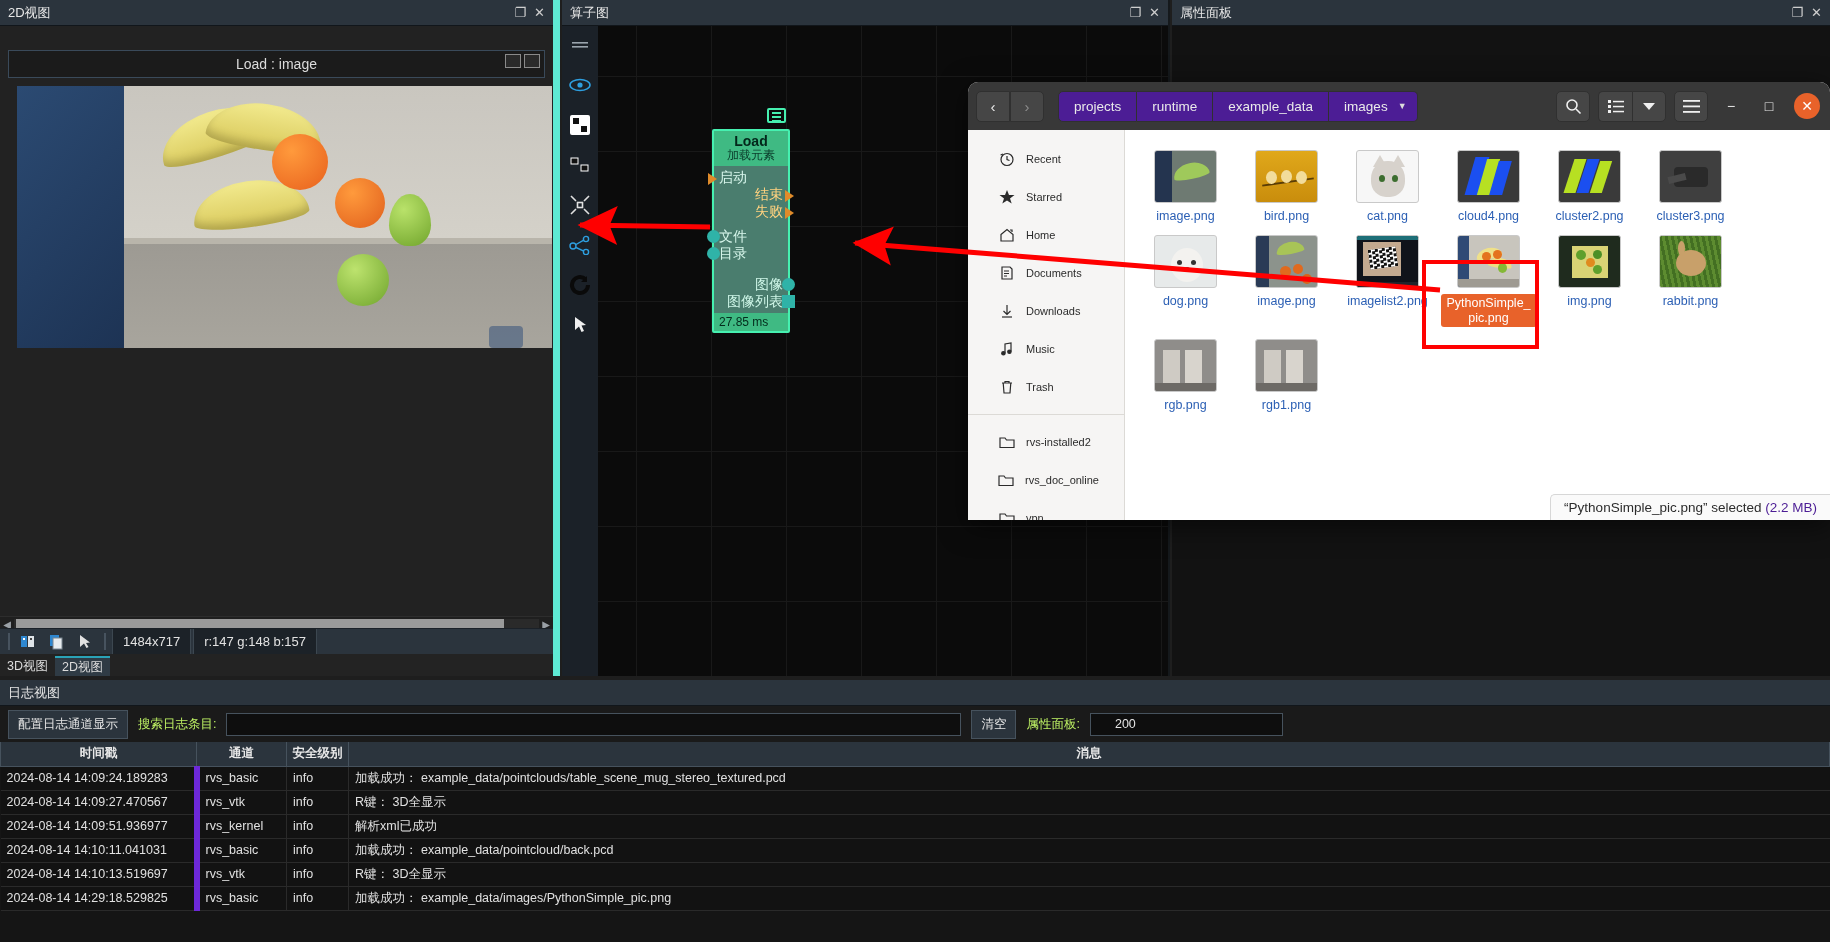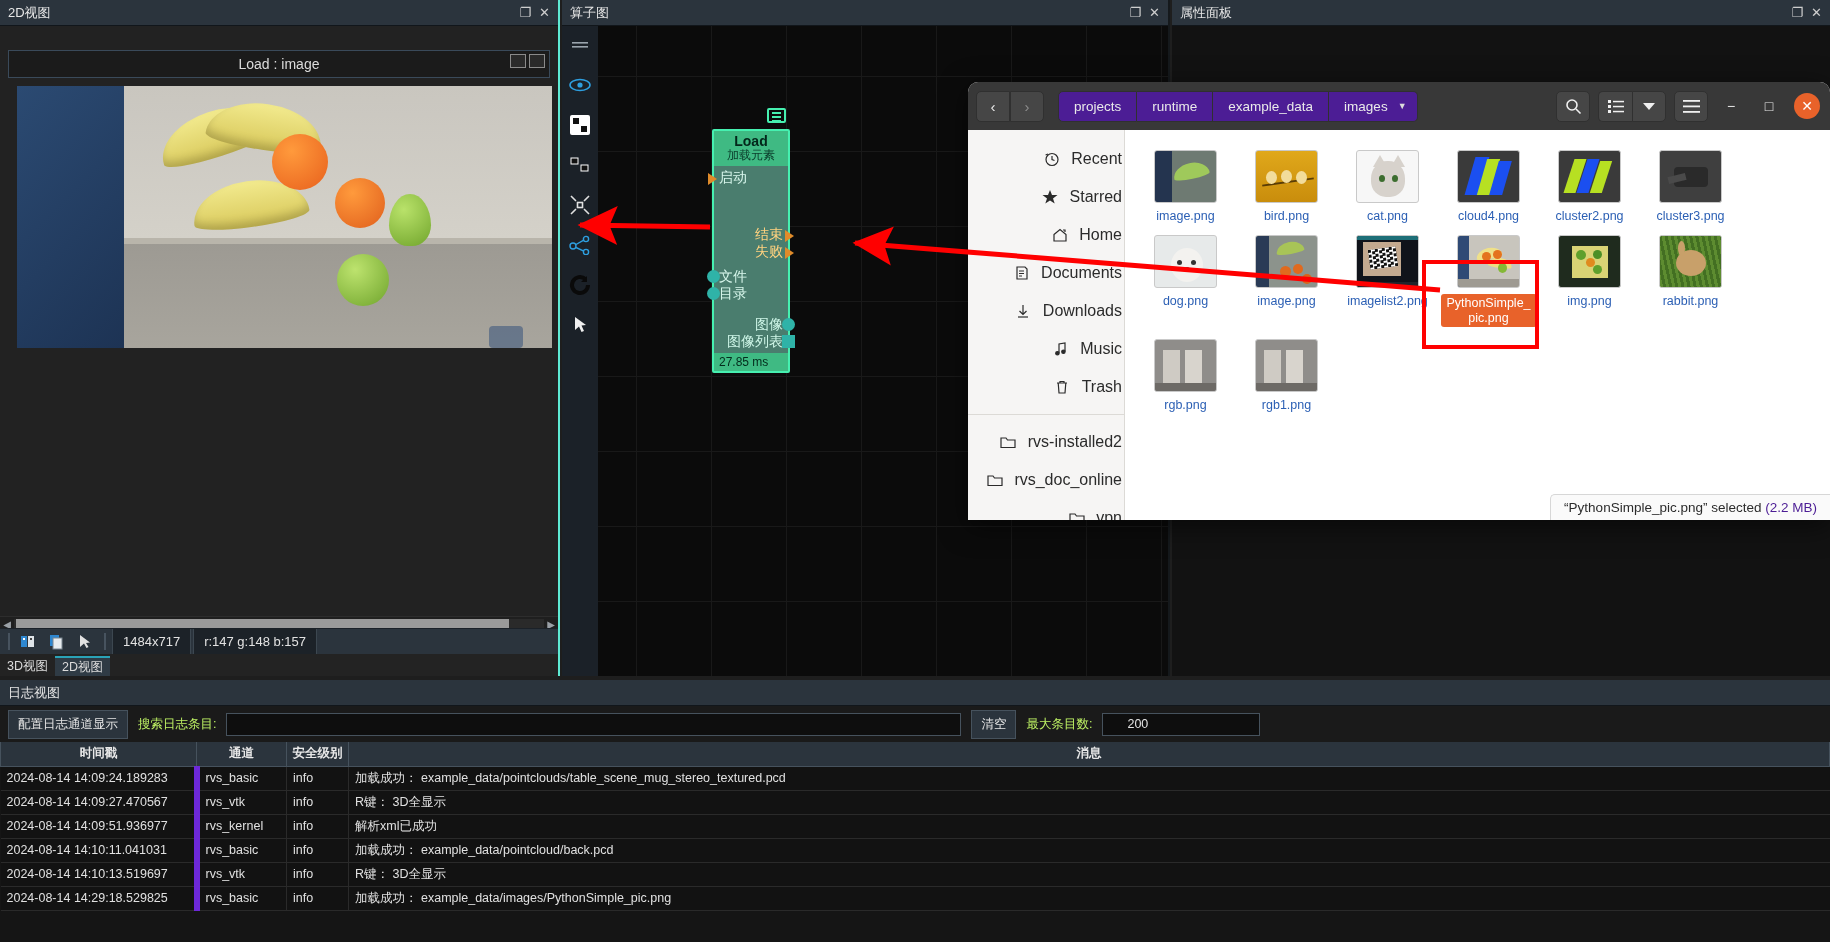--- a/index.html
+++ b/index.html
@@ -25,21 +25,21 @@
     color: #e6e6e6;
   }
   .panel-title .ttl { flex: 1; }
   .panel-title .tbtns { display: flex; gap: 8px; align-items: center; color: #cfcfcf; }
   .panel-title .tbtn { font-size: 13px; line-height: 1; cursor: default; }
 
   
   #view2d {
     position: absolute; left: 0; top: 0; width: 560px; height: 676px;
     background: #232323;
-    border-right: 2px solid #5eead4;
+    border-right: 7px solid #5eead4;
   }
   #view2d .body { position: relative; width: 100%; height: calc(100% - 26px); background: #222222; }
   .img-titlebar {
     position: absolute; left: 8px; top: 24px; right: 8px; height: 28px;
     background: #1b1b1b; border: 1px solid #3a4a5a;
     display: flex; align-items: center; justify-content: center;
     color: #dcdcdc; font-size: 14px;
   }
   .img-titlebar .winbtns {
     position: absolute; right: 4px; top: 3px; display: flex; gap: 3px;
@@ -207,22 +207,22 @@
   }
   .winbtn.close {
     width: 26px; height: 26px; border-radius: 50%; background: #e8622a; color: #fff; font-size: 14px;
   }
   .dlg-body { display: flex; height: 390px; }
   .dlg-side {
     width: 157px; background: #f6f5f4; border-right: 1px solid #dcdad6;
     padding-top: 10px;
   }
   .side-item {
-    display: flex; align-items: center; gap: 11px; height: 38px; padding: 0 2px;
-    color: #2b2b2b; font-size: 16px; justify-content: flex-end;
+    display: flex; align-items: center; gap: 11px; height: 38px; padding: 0 30px;
+    color: #2b2b2b; font-size: 11px;
   }
   .side-item .ico { width: 17px; display: flex; justify-content: center; }
   .side-sep { height: 1px; background: #dcdad6; margin: 8px 0; }
   .dlg-main { flex: 1; background: #fff; position: relative; padding: 14px 10px 0 10px; }
   .grid { display: flex; flex-wrap: wrap; gap: 0; }
   .fitem {
     width: 101px; padding: 6px 2px; text-align: center;
     display: flex; flex-direction: column; align-items: center; gap: 6px;
   }
   .fthumb {
@@ -255,21 +255,21 @@
   .btn-dark {
     background: #2b343d; border: 1px solid #46525d; color: #e4e4e4;
     font-size: 12.5px; padding: 5px 9px;
   }
   .lbl-dark { font-size: 12.5px; color: #bef264; }
   .inp-dark {
     background: #0e0e0e; border: 1px solid #46525d; height: 23px; color: #e4e4e4;
     font-size: 12.5px; padding: 0 5px;
   }
   #log-search { width: 735px; }
-  #log-max { width: 158px; padding-left: 24px; }
+  #log-max { width: 193px; padding-left: 24px; }
   .log-table { width: 100%; border-collapse: collapse; table-layout: fixed; }
   .log-table th {
     background: #2b343d; color: #e8e8e8; font-size: 12.5px; font-weight: bold;
     height: 24px; border: 1px solid #46525d; border-top: none;
   }
   .log-table td {
     background: #121212; color: #e0e0e0; font-size: 12.5px;
     height: 24px; padding: 0 6px; border-bottom: 1px solid #2a2a2a;
     white-space: nowrap; overflow: hidden;
   }
@@ -429,21 +429,21 @@
       <div class="node">
         <div class="hdr">
           <div class="t1">Load</div>
           <div class="t2">加载元素</div>
         </div>
         <div class="ports">
           <div style="position:relative;">
             <span class="pin tri-l" style="top:4px;"></span>
             <div class="p">启动</div>
           </div>
-          <div style="position:relative;margin-top:40px;">
+          <div style="position:relative;">
             <span class="pin tri-r" style="top:4px;"></span>
             <div class="p r">结束</div>
           </div>
           <div style="position:relative;">
             <span class="pin tri-r" style="top:4px;"></span>
             <div class="p r">失败</div>
           </div>
           <div style="position:relative;margin-top:8px;">
             <span class="pin dot" style="top:2px;"></span>
             <div class="p">文件</div>
@@ -789,21 +789,21 @@
   <div id="logview">
     <div class="panel-title">
       <span class="ttl">日志视图</span>
     </div>
 
     <div class="log-toolbar">
       <button class="btn-dark">配置日志通道显示</button>
       <span class="lbl-dark">搜索日志条目:</span>
       <input class="inp-dark" id="log-search" value="" style="">
       <button class="btn-dark">清空</button>
-      <span class="lbl-dark">最大条目数:</span>
+      <span class="lbl-dark">属性面板:</span>
       <input class="inp-dark" id="log-max" value="200" style="">
     </div>
 
     <table class="log-table">
       <colgroup>
           <col style="width:196px">
           <col style="width:90px">
           <col style="width:62px">
           <col>
         </colgroup>

